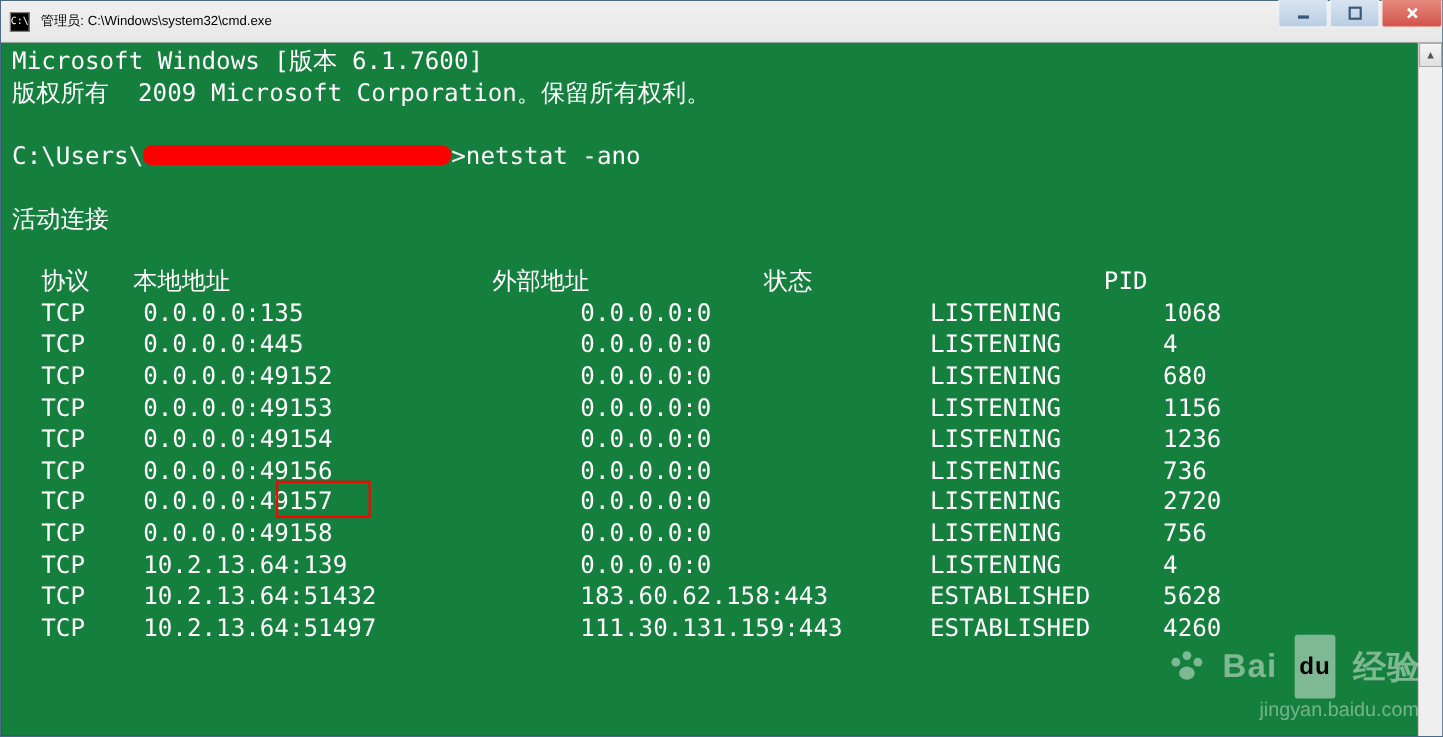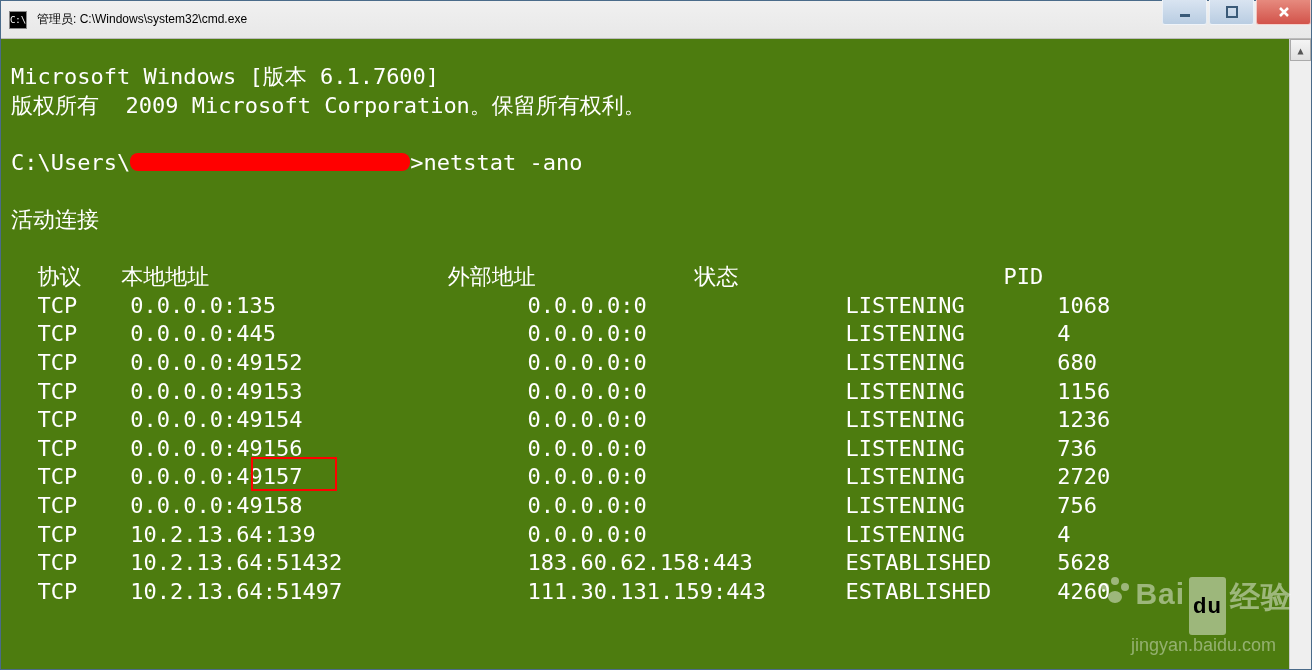--- a/index.html
+++ b/index.html
@@ -72,23 +72,23 @@
     }
     .win-btn svg { display: block; }
     .content-area {
       flex: 1;
       display: flex;
       background: #000;
       position: relative;
     }
     .terminal {
       flex: 1;
-      background: #4d7c0f;
+      background: #15803d;
       color: #fff;
-      padding: 24px 0 0 10px;
+      padding: 4px 0 0 10px;
       font-size: 22px;
       line-height: 1.3;
       font-family: "NSimSun", "SimSun", Consolas, monospace;
       white-space: pre;
       overflow: hidden;
     }
     .scrollbar {
       width: 22px;
       background: #f0f0f0;
       border-left: 1px solid #ccc;
@@ -125,32 +125,32 @@
       position: absolute;
       right: 20px;
       bottom: 35px;
       color: rgba(255,255,255,0.45);
       font-family: Arial, sans-serif;
       font-size: 30px;
       font-weight: bold;
       pointer-events: none;
       letter-spacing: 1px;
       display:flex;
-      align-items:flex-start;
-      gap:4px;
+      align-items:center;
+      gap:16px;
     }
     .paw {
       width: 32px; height:28px; position:relative;
     }
     .paw span{
       position:absolute; background:rgba(255,255,255,0.45); border-radius:50%;
     }
     .watermark-sub {
       position: absolute;
-      right: 36px;
+      right: 22px;
       bottom: 14px;
       color: rgba(255,255,255,0.4);
       font-family: Arial, sans-serif;
       font-size: 18px;
       pointer-events: none;
     }
     .wm-box{
       background:rgba(255,255,255,0.45); color:#000; padding:16px 4px; border-radius:3px; font-size:22px;
     }
   </style>

